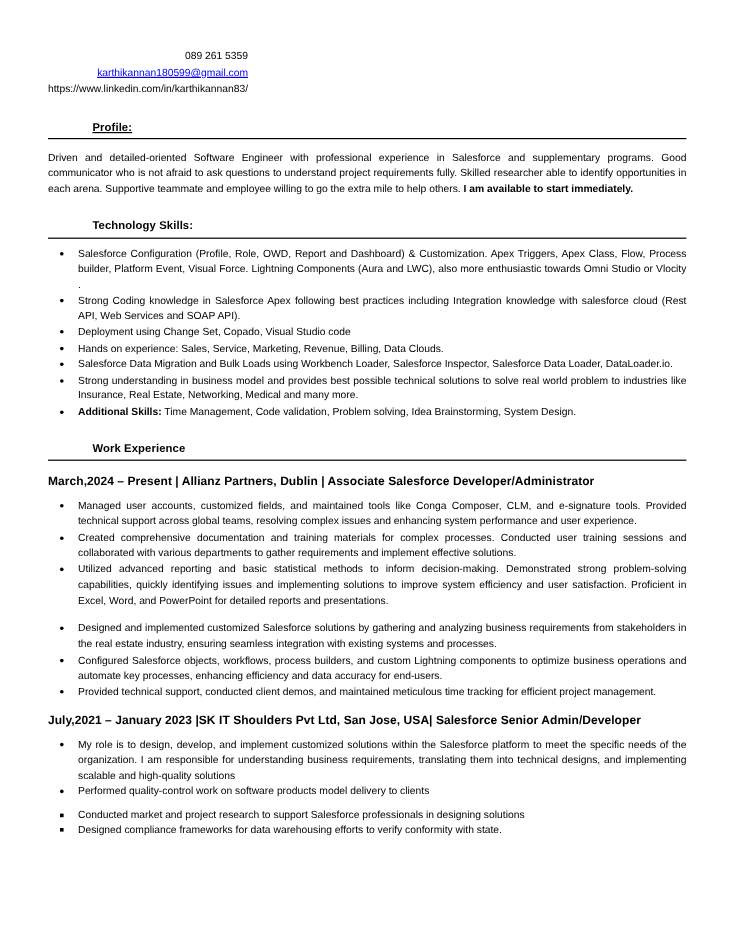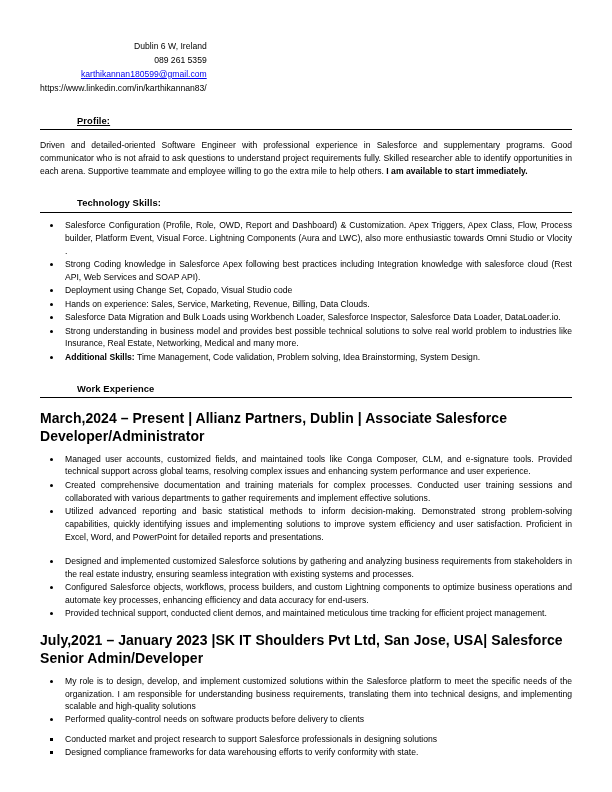--- a/index.html
+++ b/index.html
@@ -92,42 +92,41 @@
     text-align: justify;
     margin-bottom: 0.5px;
     padding-left: 3px;
   }
   ul.bullets li b { font-weight: bold; }
   ul.tight li { margin-bottom: 0; }
 
   
   .job { margin-top: 11px; }
   .job-title {
-    font-size: 14px;
+    font-size: 10px;
     font-weight: bold;
     line-height: 1.3;
     letter-spacing: 0.05px;
   }
   .job ul.bullets { margin-top: 7px; }
   .project-line {
     font-size: 9.3px;
     font-weight: bold;
     margin-top: 14px;
     letter-spacing: 0.1px;
   }
   .skills-list li { margin-bottom: 1px; }
 </style>
 </head>
 <body>
 
 <div class="page">
 
   <div class="header">
     <div class="contact">
-      <div>Dublin 6 W, Ireland</div>
       <div>089 261 5359</div>
       <div><a class="email" href="#">karthikannan180599@gmail.com</a></div>
       <div><a class="linkedin" href="#">https://www.linkedin.com/in/karthikannan83/</a></div>
     </div>
   </div>
 
   <div class="section">
     <div class="section-heading u">Profile:</div>
     <hr class="rule">
     <p class="body-text"><span>Driven and detailed-oriented Software Engineer with professional experience in Salesforce and supplementary programs. Good communicator who is not afraid to ask questions to understand project requirements fully. Skilled researcher able to identify opportunities in each arena. Supportive teammate and employee willing to go the extra mile to help others. </span><b>I am available to start immediately.</b></p>
@@ -168,21 +167,21 @@
         <li>Configured Salesforce objects, workflows, process builders, and custom Lightning components to optimize business operations and automate key processes, enhancing efficiency and data accuracy for end-users.</li>
         <li>Provided technical support, conducted client demos, and maintained meticulous time tracking for efficient project management.</li>
       </ul>
     </div>
 
     
     <div class="job">
       <div class="job-title">July,2021 – January 2023 |SK IT Shoulders Pvt Ltd, San Jose, USA| Salesforce Senior Admin/Developer</div>
       <ul class="bullets tight">
         <li>My role is to design, develop, and implement customized solutions within the Salesforce platform to meet the specific needs of the organization. I am responsible for understanding business requirements, translating them into technical designs, and implementing scalable and high-quality solutions</li>
-        <li>Performed quality-control needs on software products before delivery to clients</li>
+        <li>Performed quality-control work on software products model delivery to clients</li>
       </ul>
       <ul class="bullets square tight">
         <li>Conducted market and project research to support Salesforce professionals in designing solutions</li>
         <li>Designed compliance frameworks for data warehousing efforts to verify conformity with state.</li>
       </ul>
     </div>
 
   </div>
 </div>
 

